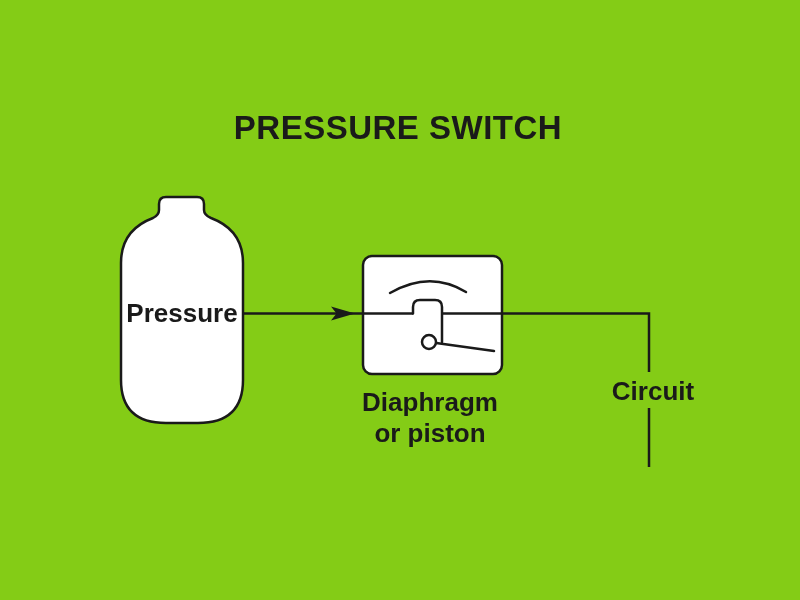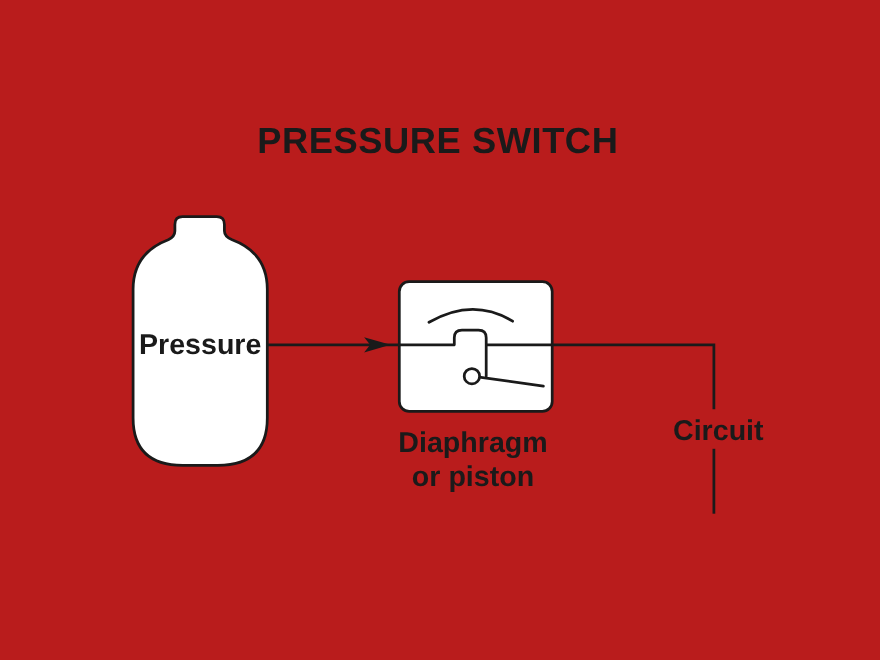--- a/index.html
+++ b/index.html
@@ -4,21 +4,21 @@
 <style>
   html, body {
     margin: 0;
     padding: 0;
     background: #ffffff;
   }
   .stage {
     position: relative;
     width: 800px;
     height: 600px;
-    background: #b91c1c;
+    background: #84cc16;
     overflow: hidden;
     font-family: "Liberation Sans", sans-serif;
   }
   svg { display: block; }
 
   .ink {
     stroke: #1a1a1a;
     fill: none;
     stroke-width: 2.5;
   }

